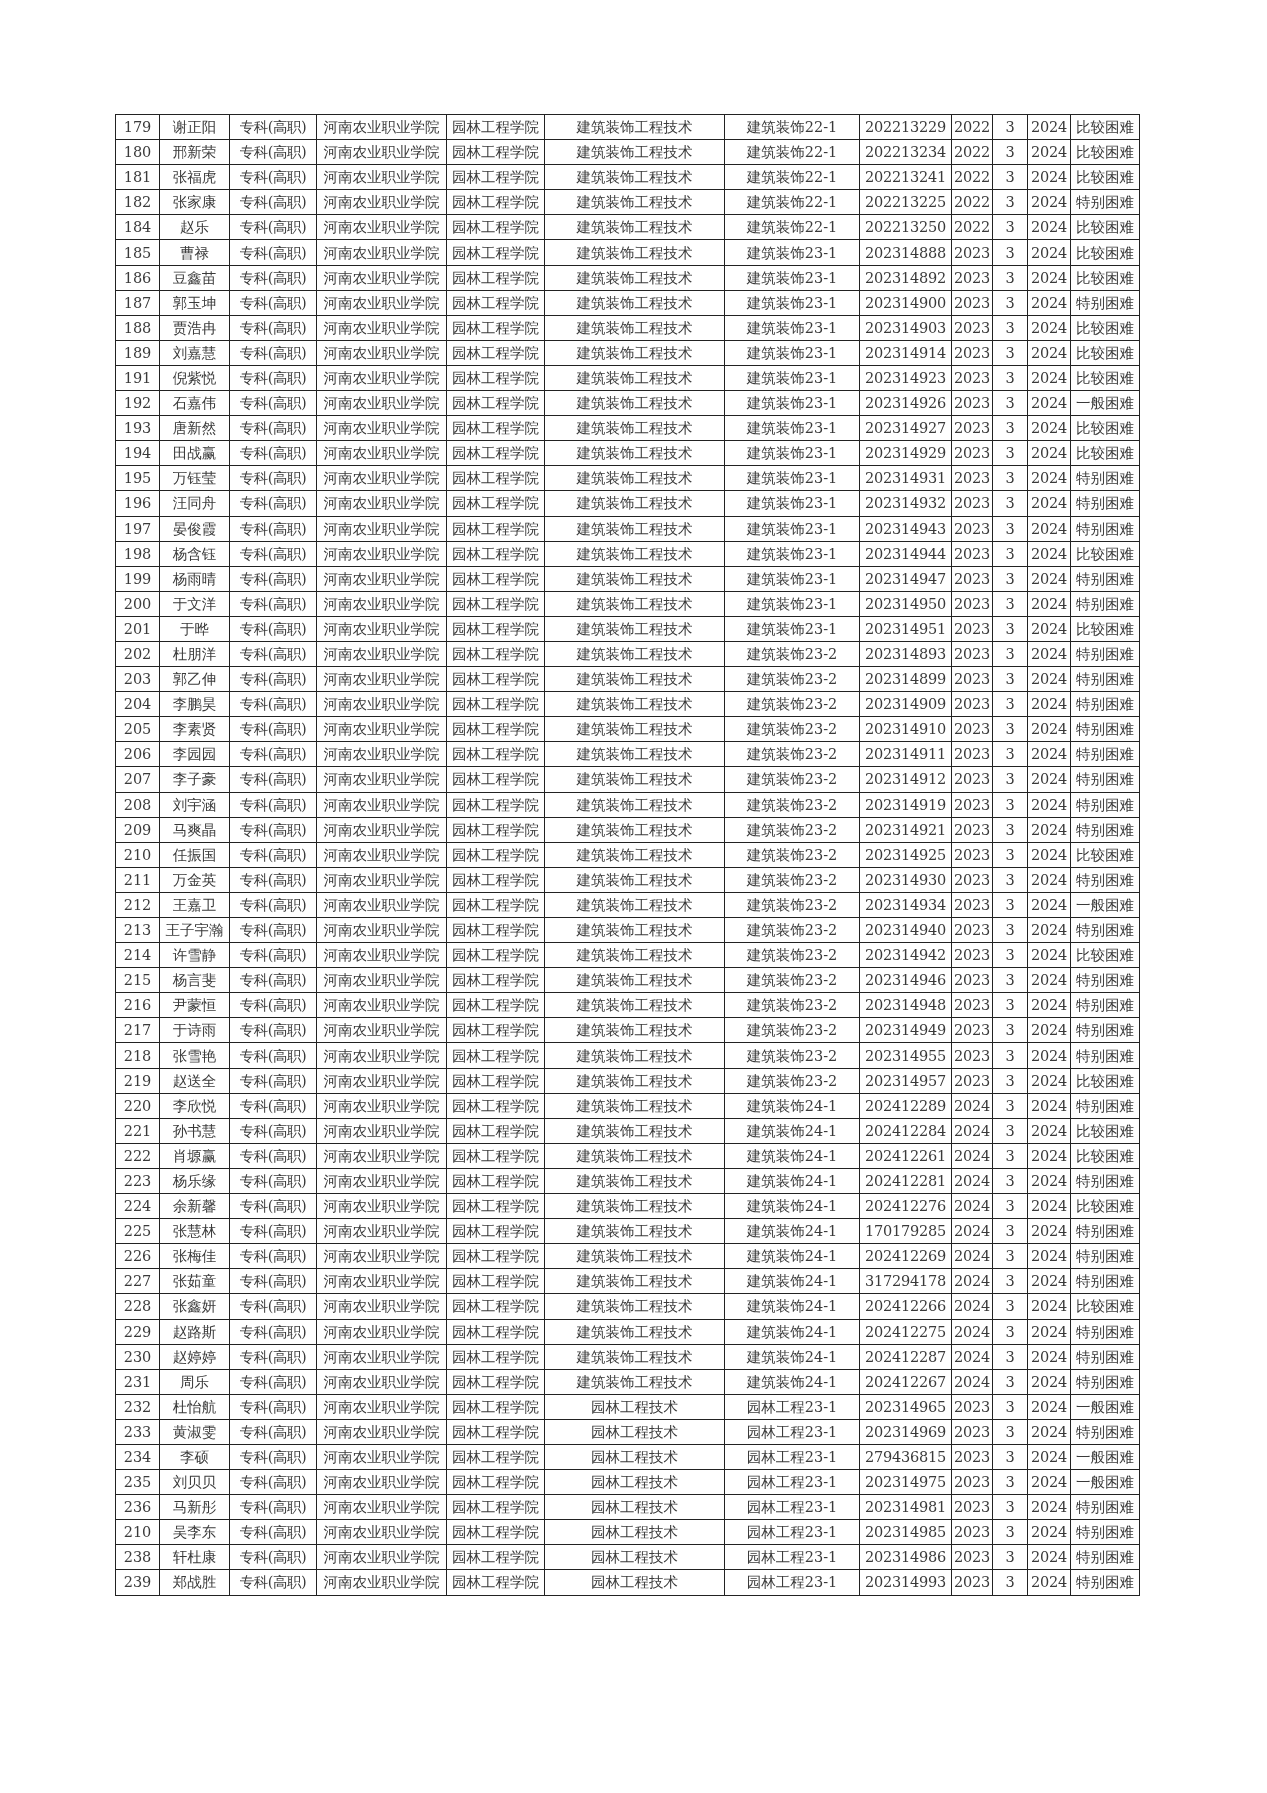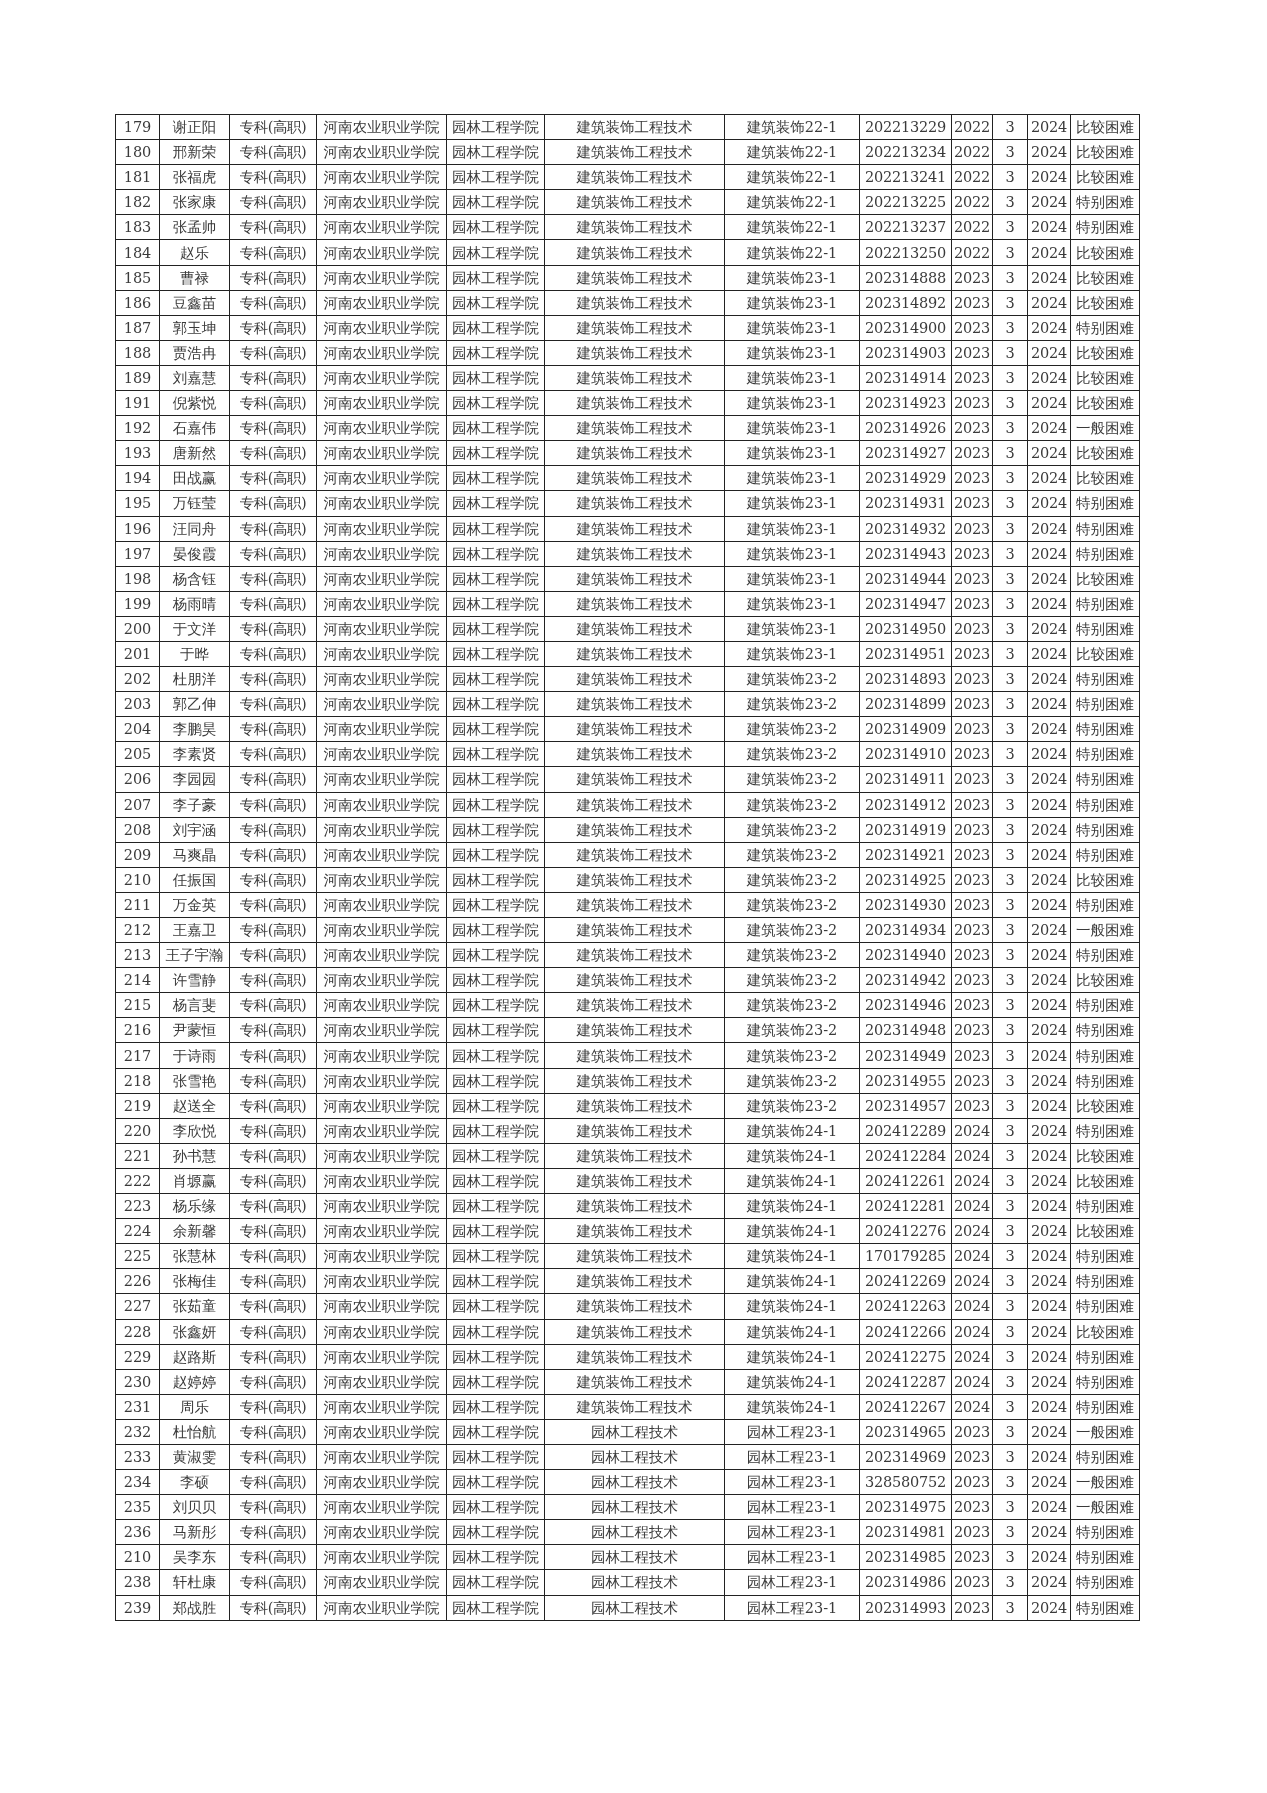--- a/index.html
+++ b/index.html
@@ -82,34 +82,20 @@
         <td class="college">园林工程学院</td>
         <td class="major">建筑装饰工程技术</td>
         <td class="class">建筑装饰22-1</td>
         <td class="num">202213225</td>
         <td class="num">2022</td>
         <td class="num">3</td>
         <td class="num">2024</td>
         <td class="difficulty">特别困难</td>
       </tr>
       <tr>
-        <td class="seq">183</td>
-        <td class="name">张孟帅</td>
-        <td class="level">专科(高职)</td>
-        <td class="school">河南农业职业学院</td>
-        <td class="college">园林工程学院</td>
-        <td class="major">建筑装饰工程技术</td>
-        <td class="class">建筑装饰22-1</td>
-        <td class="num">202213237</td>
-        <td class="num">2022</td>
-        <td class="num">3</td>
-        <td class="num">2024</td>
-        <td class="difficulty">特别困难</td>
-      </tr>
-      <tr>
         <td class="seq">184</td>
         <td class="name">赵乐</td>
         <td class="level">专科(高职)</td>
         <td class="school">河南农业职业学院</td>
         <td class="college">园林工程学院</td>
         <td class="major">建筑装饰工程技术</td>
         <td class="class">建筑装饰22-1</td>
         <td class="num">202213250</td>
         <td class="num">2022</td>
         <td class="num">3</td>
@@ -691,21 +677,21 @@
         <td class="difficulty">特别困难</td>
       </tr>
       <tr>
         <td class="seq">227</td>
         <td class="name">张茹童</td>
         <td class="level">专科(高职)</td>
         <td class="school">河南农业职业学院</td>
         <td class="college">园林工程学院</td>
         <td class="major">建筑装饰工程技术</td>
         <td class="class">建筑装饰24-1</td>
-        <td class="num">202412263</td>
+        <td class="num">317294178</td>
         <td class="num">2024</td>
         <td class="num">3</td>
         <td class="num">2024</td>
         <td class="difficulty">特别困难</td>
       </tr>
       <tr>
         <td class="seq">228</td>
         <td class="name">张鑫妍</td>
         <td class="level">专科(高职)</td>
         <td class="school">河南农业职业学院</td>
@@ -789,21 +775,21 @@
         <td class="difficulty">特别困难</td>
       </tr>
       <tr>
         <td class="seq">234</td>
         <td class="name">李硕</td>
         <td class="level">专科(高职)</td>
         <td class="school">河南农业职业学院</td>
         <td class="college">园林工程学院</td>
         <td class="major">园林工程技术</td>
         <td class="class">园林工程23-1</td>
-        <td class="num">328580752</td>
+        <td class="num">279436815</td>
         <td class="num">2023</td>
         <td class="num">3</td>
         <td class="num">2024</td>
         <td class="difficulty">一般困难</td>
       </tr>
       <tr>
         <td class="seq">235</td>
         <td class="name">刘贝贝</td>
         <td class="level">专科(高职)</td>
         <td class="school">河南农业职业学院</td>

